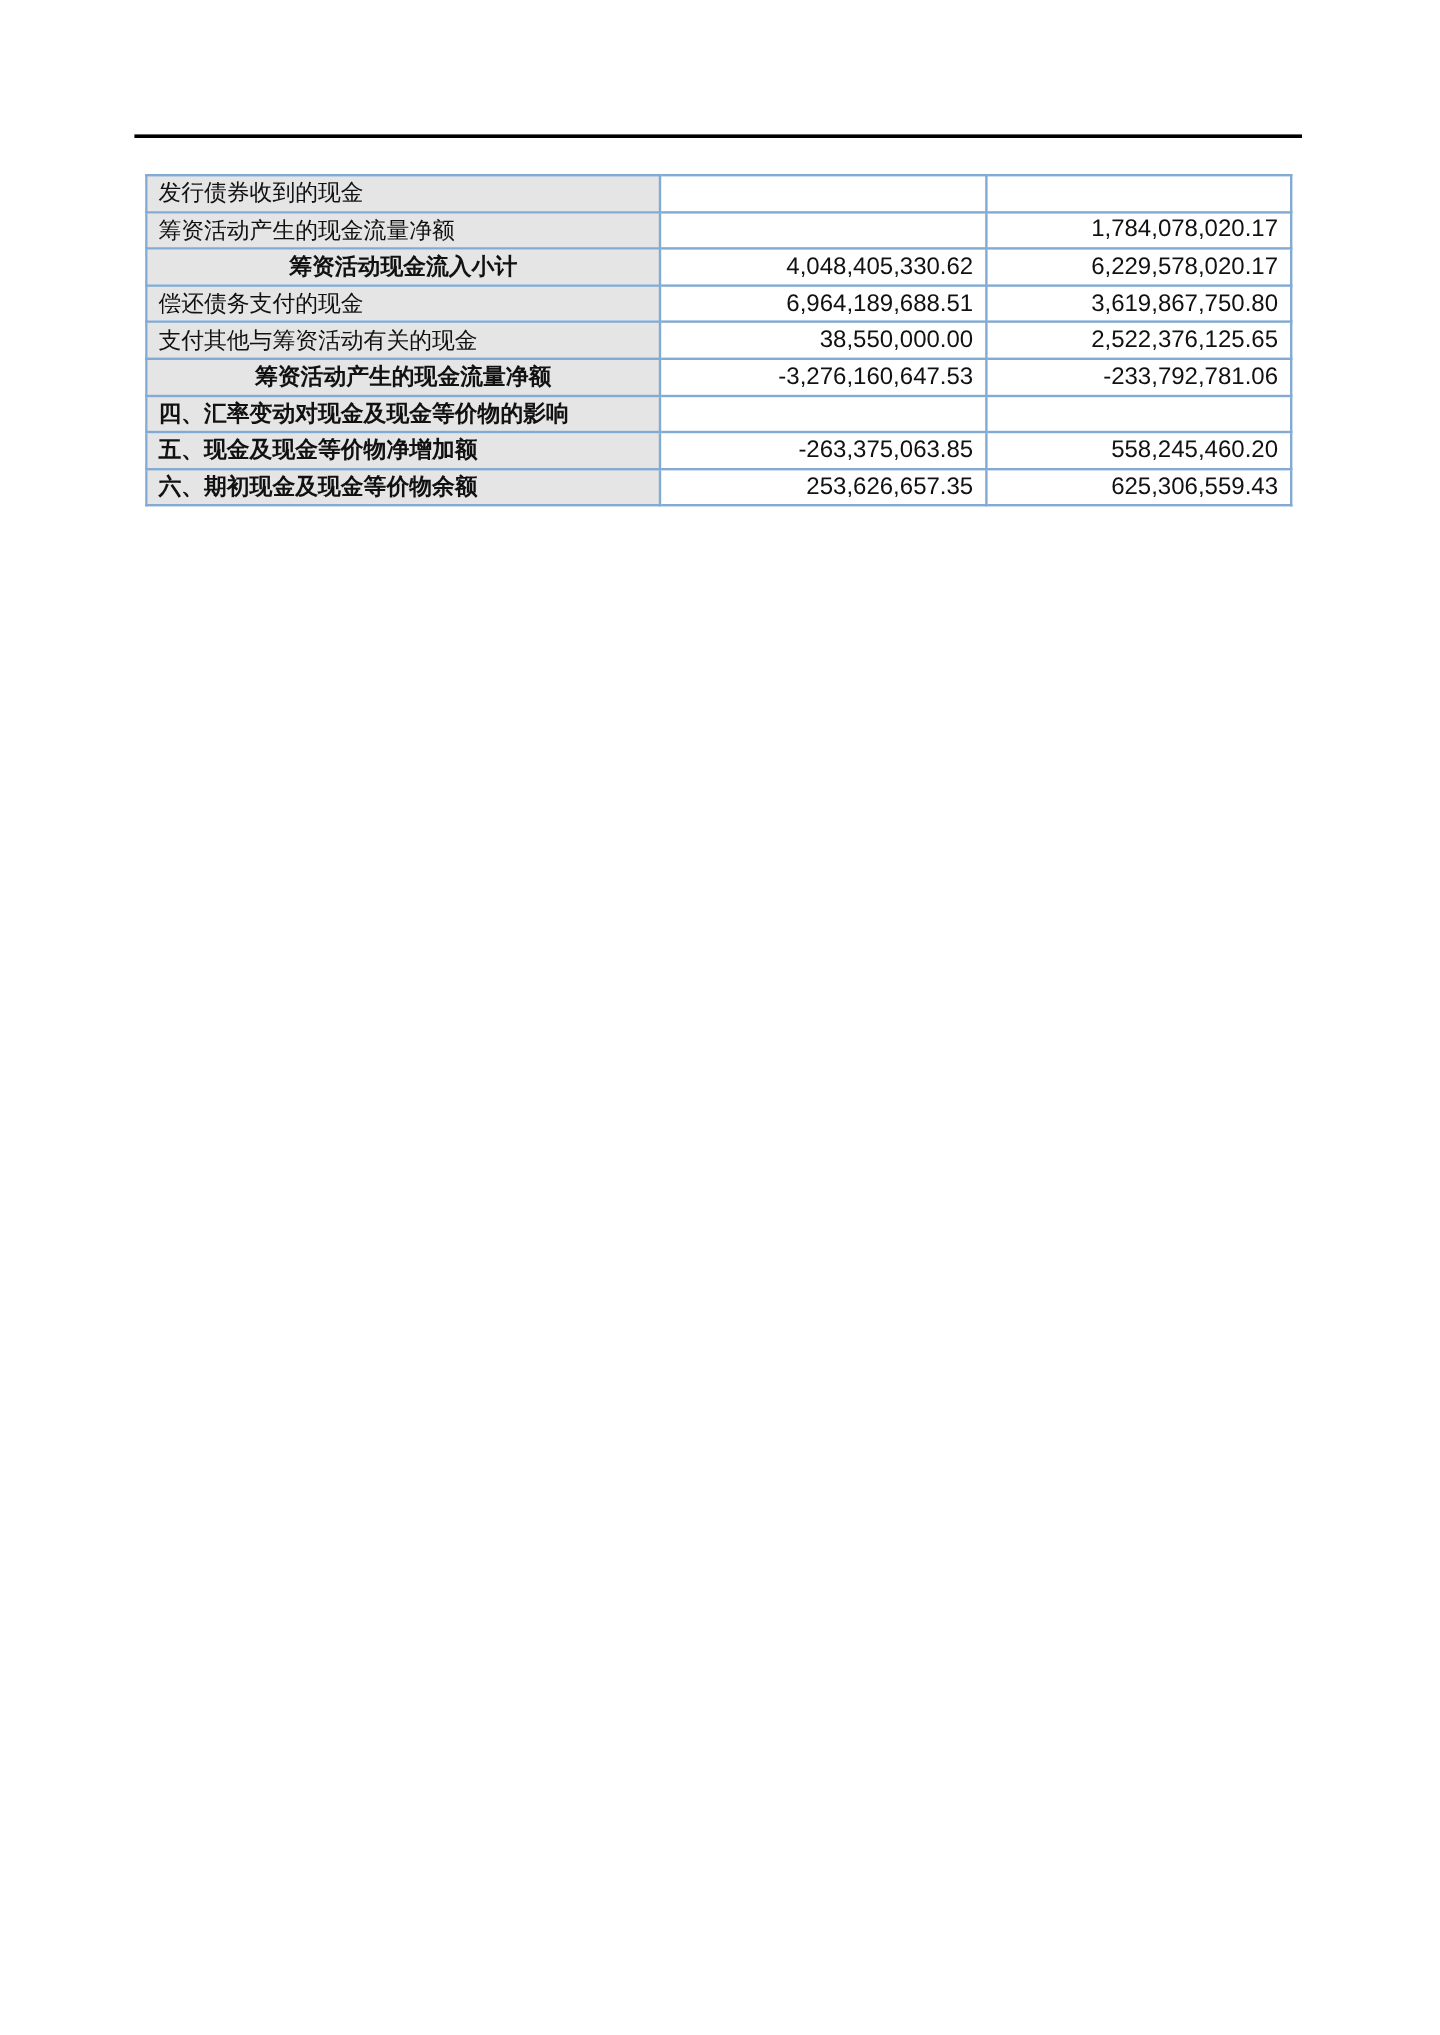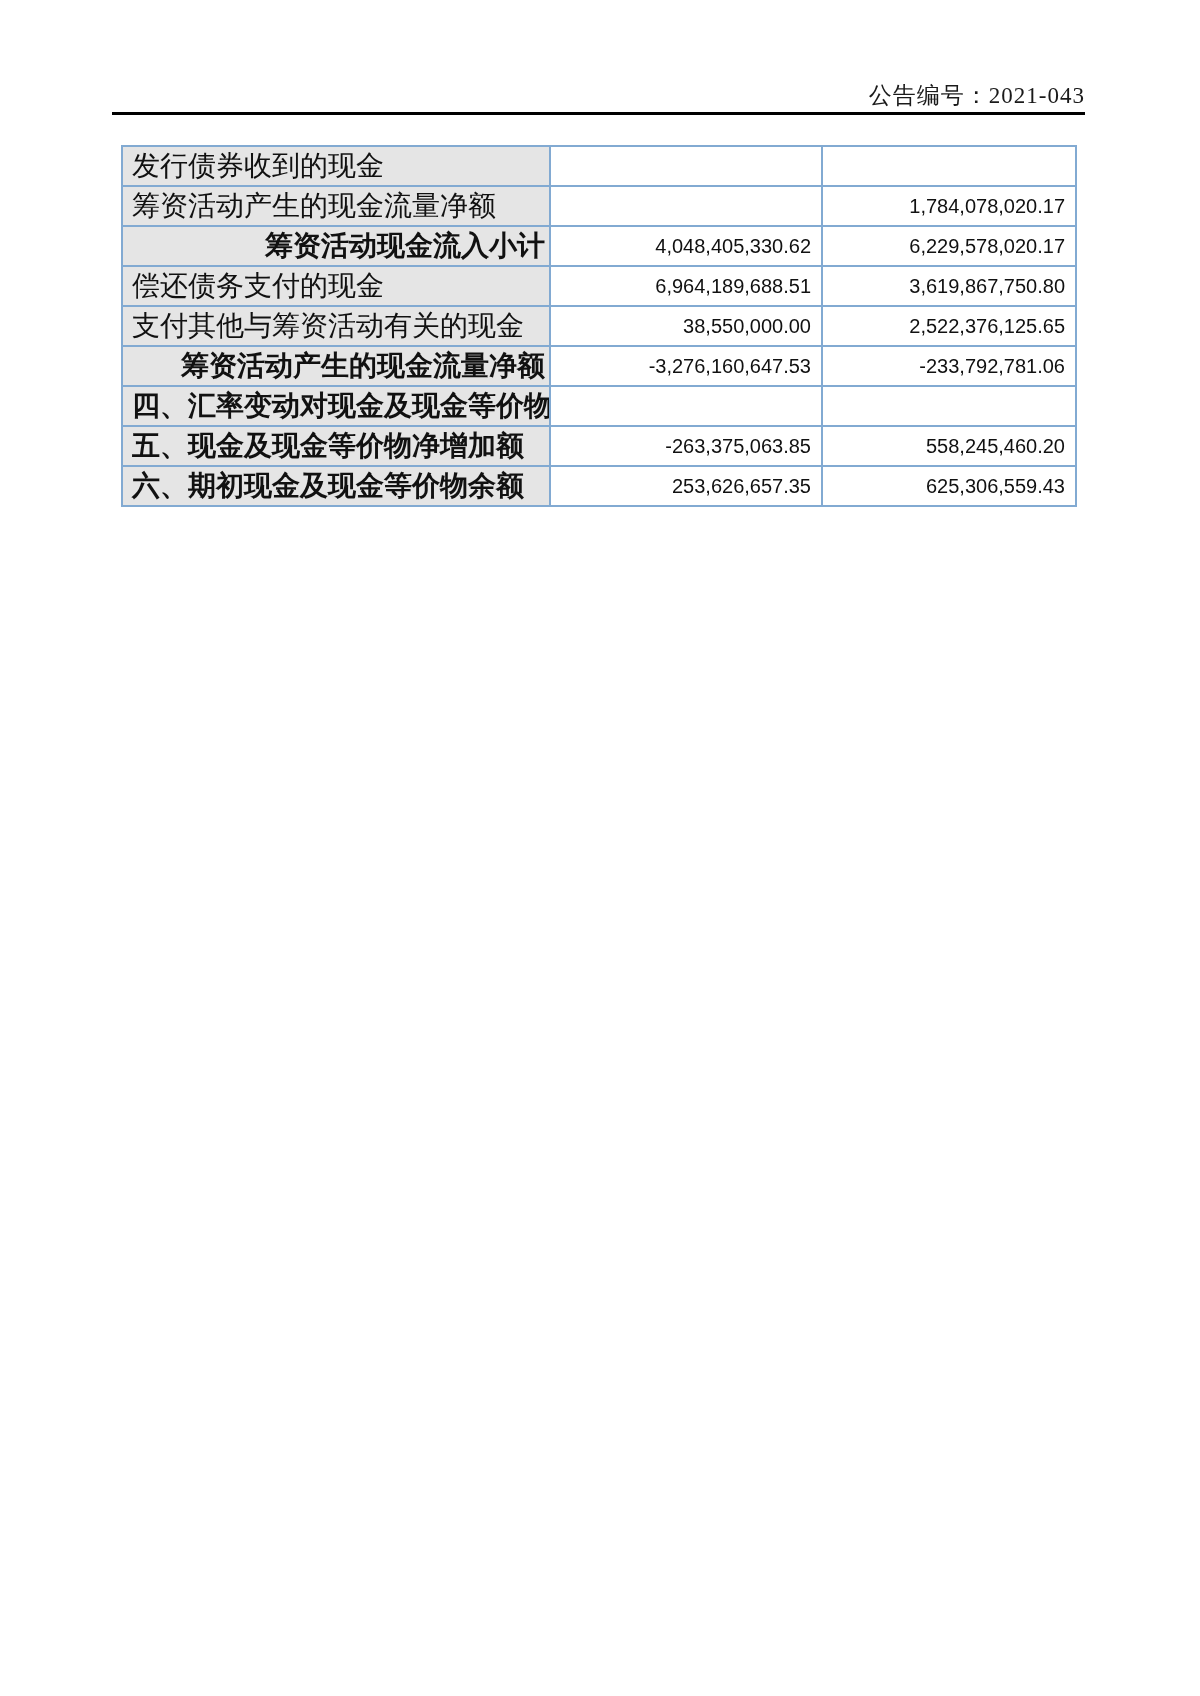--- a/index.html
+++ b/index.html
@@ -52,41 +52,40 @@
   table.cashflow td {
     border: 2px solid var(--border-blue);
     height: 30.6px;
     vertical-align: middle;
     overflow: hidden;
     white-space: nowrap;
   }
   td.label {
     background: var(--label-bg);
     font-family: "Liberation Serif", "DejaVu Serif", serif;
-    font-size: 28px;
+    font-size: 19px;
     text-align: left;
     padding-left: 9px;
     padding-right: 4px;
   }
   td.label.bold { font-weight: bold; }
-  td.label.center { text-align: right; padding-left: 4px; }
+  td.label.center { text-align: center; padding-left: 4px; }
   td.num {
     background: #ffffff;
     font-family: Liberation Sans, sans-serif;
     font-size: 20px;
     text-align: right;
     padding-right: 10px;
   }
 </style>
 </head>
 <body>
 
 <div class="page">
 
-  <div class="doc-header">公告编号：2021-043</div>
 
   <div class="header-rule"></div>
 
   <table class="cashflow">
     <colgroup>
       <col style="width:428px">
       <col style="width:272px">
       <col style="width:254px">
     </colgroup>
     <tbody>

